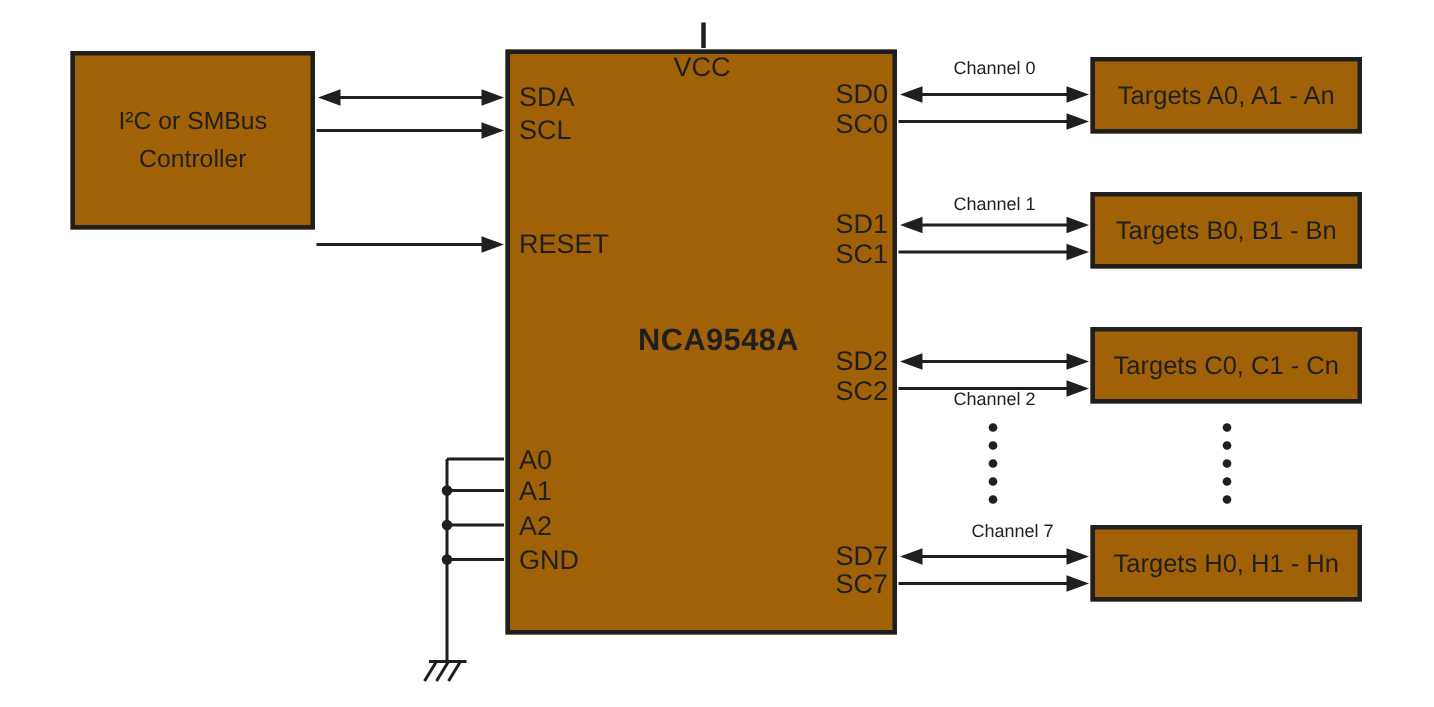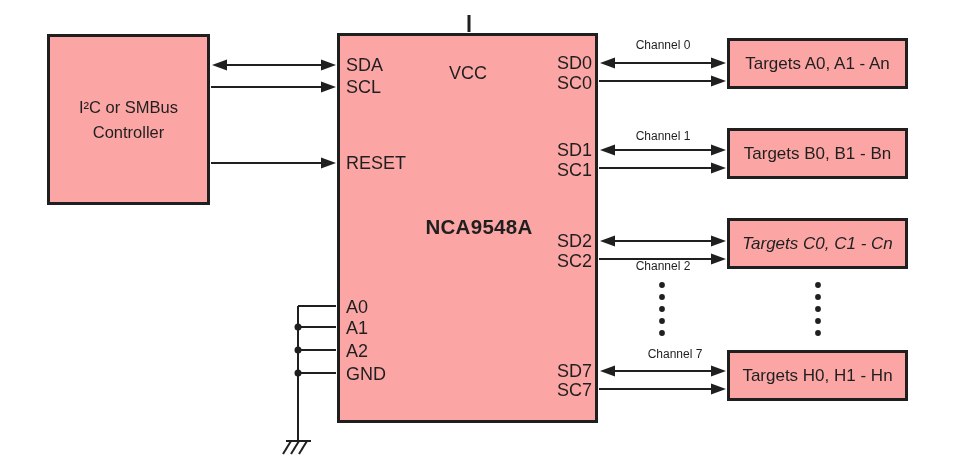--- a/index.html
+++ b/index.html
@@ -7,36 +7,36 @@
     position:relative;
     width:956px;height:471px;
     background:#ffffff;
     font-family:"Liberation Sans","DejaVu Sans",sans-serif;
     color:#1f1f1f;
     overflow:hidden;
   }
   .box{
     position:absolute;
     border:3px solid #1f1f1f;
-    background:#fca5a5;
+    background:#a16207;
     box-sizing:border-box;
     display:flex;align-items:center;justify-content:center;
     text-align:center;
   }
-  .controller-box{left:47px;top:34px;width:163px;height:171px;}
+  .controller-box{left:47px;top:34px;width:163px;height:119px;}
   .controller-box .lines{font-size:16.5px;line-height:25px;}
   .chip-box{left:337px;top:33px;width:261px;height:390px;}
   .target-box{left:727px;width:181px;height:51px;font-size:17px;}
-  .t0{top:38px;}.t1{top:128px;}.t2{top:218px;font-style:italic;}.t3{top:350px;}
+  .t0{top:38px;}.t1{top:128px;}.t2{top:218px;}.t3{top:350px;}
 
   .lbl{position:absolute;white-space:nowrap;}
   .pin{font-size:18px;transform:translateY(-50%);}
   .pin-left{left:346px;}
   .pin-right{right:364px;text-align:right;}
-  .vcc{left:468px;top:45px;transform:translate(-50%,-50%);font-size:18px;margin-top:28px;}
+  .vcc{left:468px;top:45px;transform:translate(-50%,-50%);font-size:18px;}
   .chipname{left:479px;top:227px;transform:translate(-50%,-50%);font-size:20.5px;font-weight:bold;letter-spacing:0.3px;}
   .channel{font-size:12px;left:663px;transform:translate(-50%,-50%);}
   .c0{top:45px;}.c1{top:136px;}.c2{top:226px;margin-top:40px;}.c3{top:354px;margin-left:12px;}
 
   svg.wires{position:absolute;left:0;top:0;}
   svg.wires *{stroke-linecap:butt;}
 </style>
 </head>
 <body>
 

